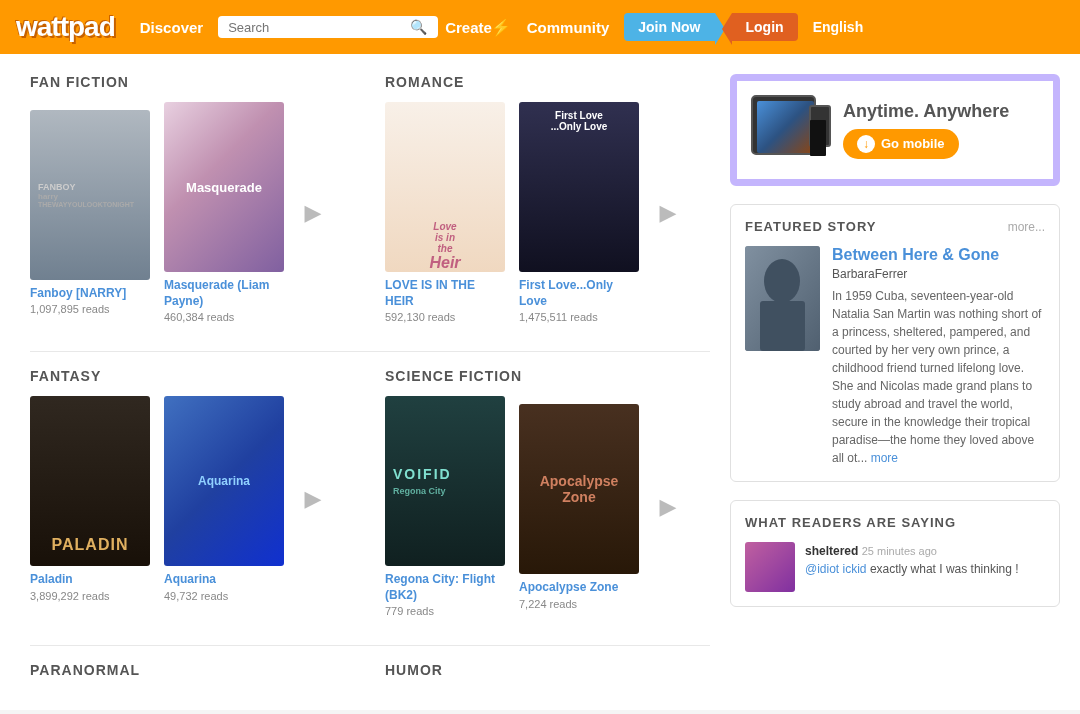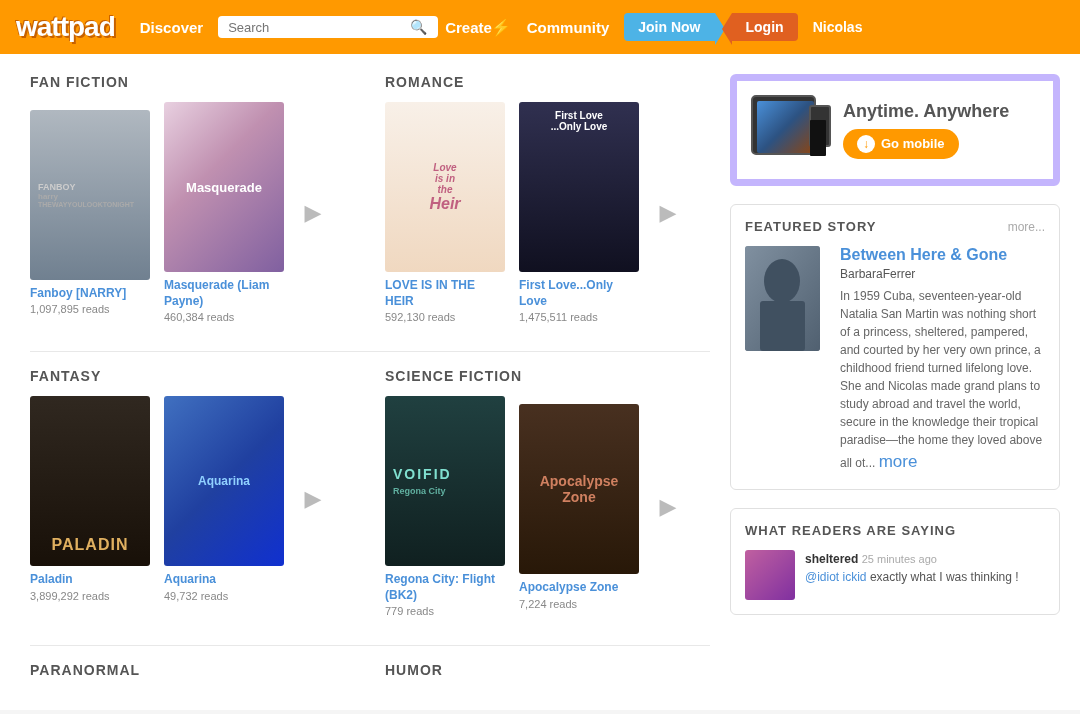--- a/index.html
+++ b/index.html
@@ -315,21 +315,21 @@
       letter-spacing: 1px;
       text-transform: uppercase;
     }
     .more-link {
       color: #aaa;
       font-size: 12px;
       cursor: pointer;
     }
     .featured-content {
       display: flex;
-      gap: 20px;
+      gap: 12px;
     }
     .featured-cover {
       width: 75px;
       height: 105px;
       border-radius: 3px;
       flex-shrink: 0;
       background: linear-gradient(to bottom, #a0a8b0 0%, #6a7080 100%);
       display: flex;
       align-items: flex-end;
       justify-content: center;
@@ -349,21 +349,21 @@
       margin-bottom: 6px;
     }
     .featured-desc {
       color: #666;
       font-size: 12px;
       line-height: 1.5;
     }
     .featured-more {
       color: #4a90d9;
       cursor: pointer;
-      font-size: 17px;
+      font-size: 12px;
     }
 
     .readers-box {
       background: #fff;
       border: 1px solid #e0e0e0;
       border-radius: 6px;
       padding: 14px;
     }
     .readers-label {
       font-size: 13px;
@@ -429,21 +429,21 @@
   <div class="search-bar">
     <input type="text" placeholder="Search" style="">
     <button class="search-icon-btn">🔍</button>
   </div>
   <span class="create-btn">
     <span>Create</span><span class="create-lightning">⚡</span>
   </span>
   <span class="nav-link">Community</span>
   <button class="join-btn">Join Now</button>
   <button class="login-btn">Login</button>
-  <span class="english-btn">Nicolas</span>
+  <span class="english-btn">English</span>
 </div>
 
 <div id="main">
 
   <div id="content">
 
     <div class="two-col">
 
       <div>
         <div class="section-title">FAN FICTION</div>
@@ -469,21 +469,21 @@
           </div>
           <button class="arrow-btn">▶</button>
         </div>
       </div>
 
       <div>
         <div class="section-title">ROMANCE</div>
         <div class="books-row">
           <div class="book-item">
             <div class="book-cover cover-love-heir">
-              <div class="book-cover-img" style="flex-direction:column; color:#c05050; font-size:11px; font-style:italic; justify-content:center;">
+              <div class="book-cover-img" style="flex-direction:column; color:#c05050; font-size:11px; font-style:italic; justify-content:flex-end;">
                 <span style="font-size:10px; color:#c06080;">Love</span>
                 <span style="font-size:10px; color:#c06080;">is in</span>
                 <span style="font-size:10px; color:#c06080;">the</span>
                 <span style="font-size:16px; color:#c06080;">Heir</span>
               </div>
             </div>
             <span class="book-title">LOVE IS IN THE HEIR</span>
             <span class="book-reads">592,130 reads</span>
           </div>
           <div class="book-item">

